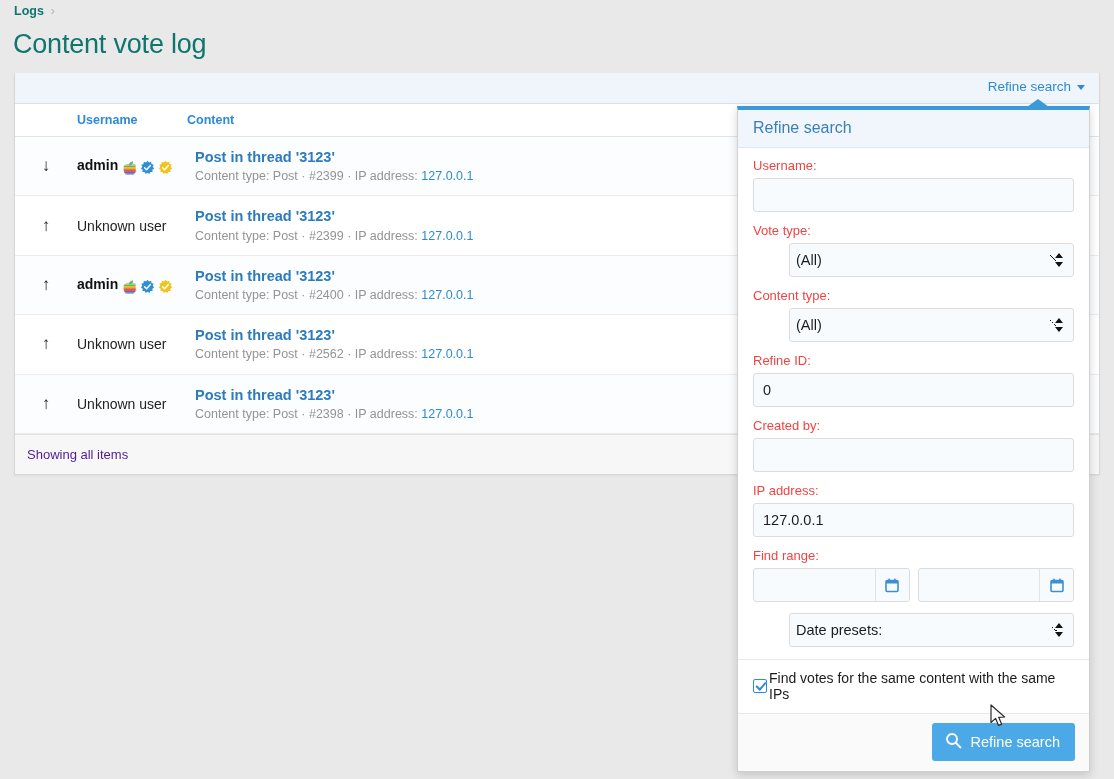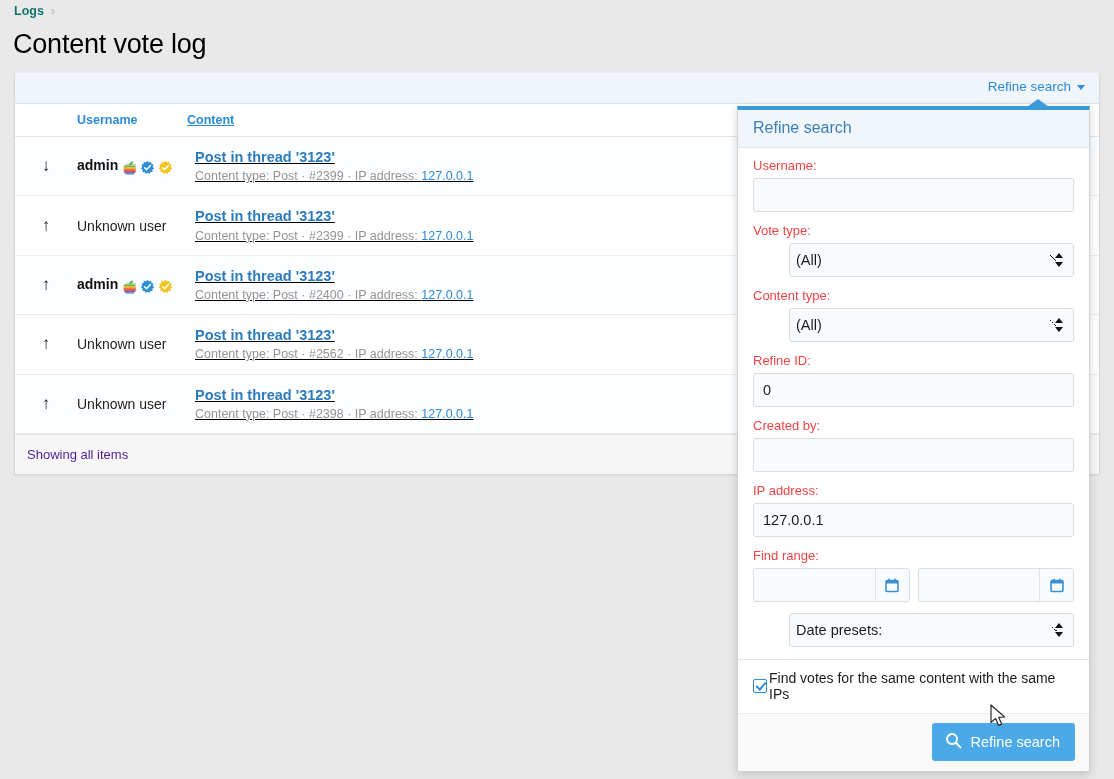--- a/index.html
+++ b/index.html
@@ -18,21 +18,21 @@
     font-size: 12.5px; color: #8b8b8b;
     display: flex; align-items: center; gap: 7px;
     font-weight: bold;
   }
   .breadcrumb .crumb { color: #0f766e; text-decoration: none; }
   .breadcrumb .sep { color: #b4b4b4; font-weight: normal; font-size: 12px; }
 
   
   .page-title {
     position: absolute; left: 13px; top: 29px;
-    font-size: 27px; font-weight: normal; color: #000000;
+    font-size: 27px; font-weight: normal; color: #0f766e;
     letter-spacing: -0.2px; margin: 0;
   }
 
   
   .block {
     position: absolute; left: 14px; top: 73px;
     width: 1086px;
     background: #fff;
     border: 1px solid #d8d8d8;
     border-top: none;
@@ -58,21 +58,21 @@
   
   table.log { width: 100%; border-collapse: collapse; table-layout: fixed; }
   table.log thead th {
     font-size: 12.5px; color: #2c8ad6; font-weight: bold;
     text-align: left; padding: 9px 0 9px 0;
     border-bottom: 1px solid #e3e3e3;
     background: #fff;
   }
   th.col-vote, td.col-vote { width: 62px; text-align: center !important; }
   th.col-user, td.col-user { width: 110px; text-align: left; }
-  th.col-content, td.col-content { width: auto; padding-left: 8px; text-decoration: underline; }
+  th.col-content, td.col-content { width: auto; padding-left: 8px; }
 
   tbody tr { border-bottom: 1px solid #ececec; }
   tbody tr.striped { background: #fbfdff; }
   tbody td { padding: 11px 0; vertical-align: middle; }
 
   .vote-arrow { font-size: 17px; line-height: 1; display: inline-block; }
   .vote-arrow.down { color: #1a1a1a; }
   .vote-arrow.up { color: #1a1a1a; }
 
   .username-cell { font-size: 14px; color: #222; white-space: nowrap; }

